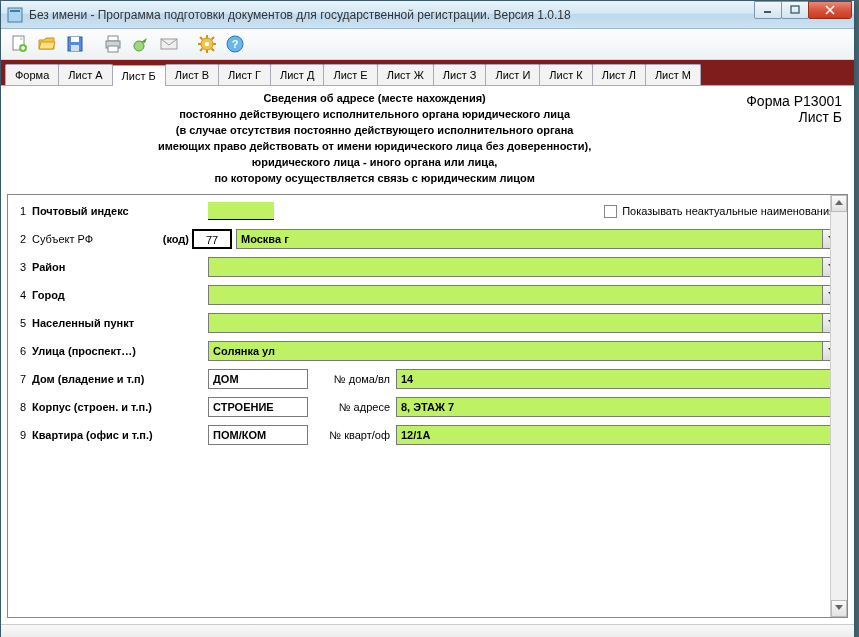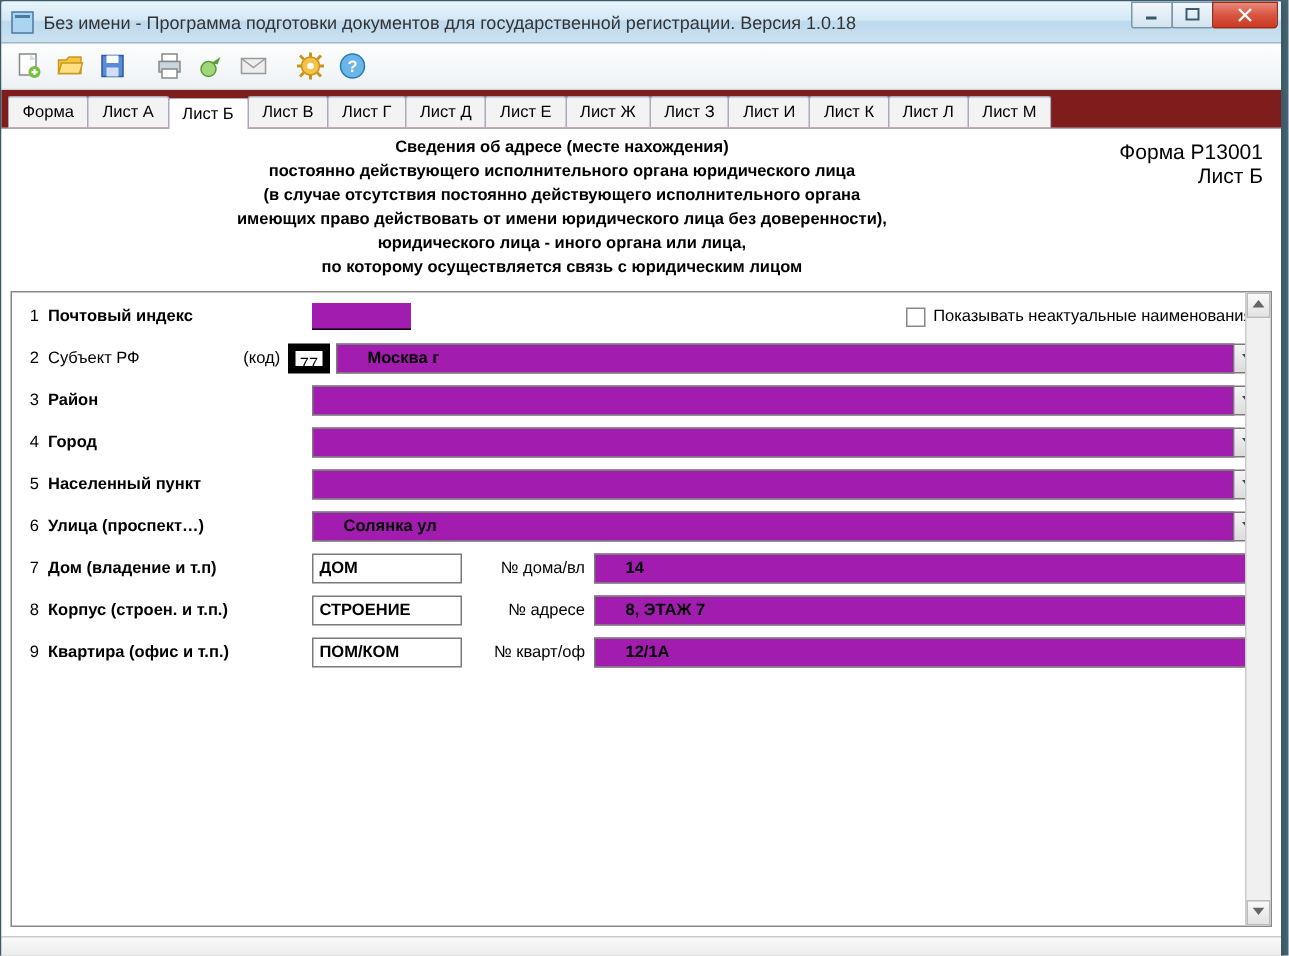--- a/index.html
+++ b/index.html
@@ -138,37 +138,38 @@
     width: 18px;
     text-align: right;
     padding-right: 6px;
   }
   .label {
     width: 160px;
     font-weight: bold;
   }
   .kod {
     width: 32px;
-    text-align: center;
+    text-align: right;
     padding-right: 3px;
+    font-weight: bold;
   }
   .code-box {
-    width: 28px;
+    width: 40px;
     height: 20px;
-    border: 5px solid #000000;
+    border: 2px solid #000000;
     text-align: center;
     line-height: 18px;
     background: #fff;
     margin-right: 4px;
   }
   .input {
     height: 20px;
     border: 1px solid #7a7a7a;
-    background: #a21caf;
-    padding: 0 20px;
+    background: #bef264;
+    padding: 0 4px;
     line-height: 18px;
     font-size: 11px;
   }
   .input.wide {
     flex: 1;
   }
   .dd {
     display: flex;
     flex: 1;
   }

